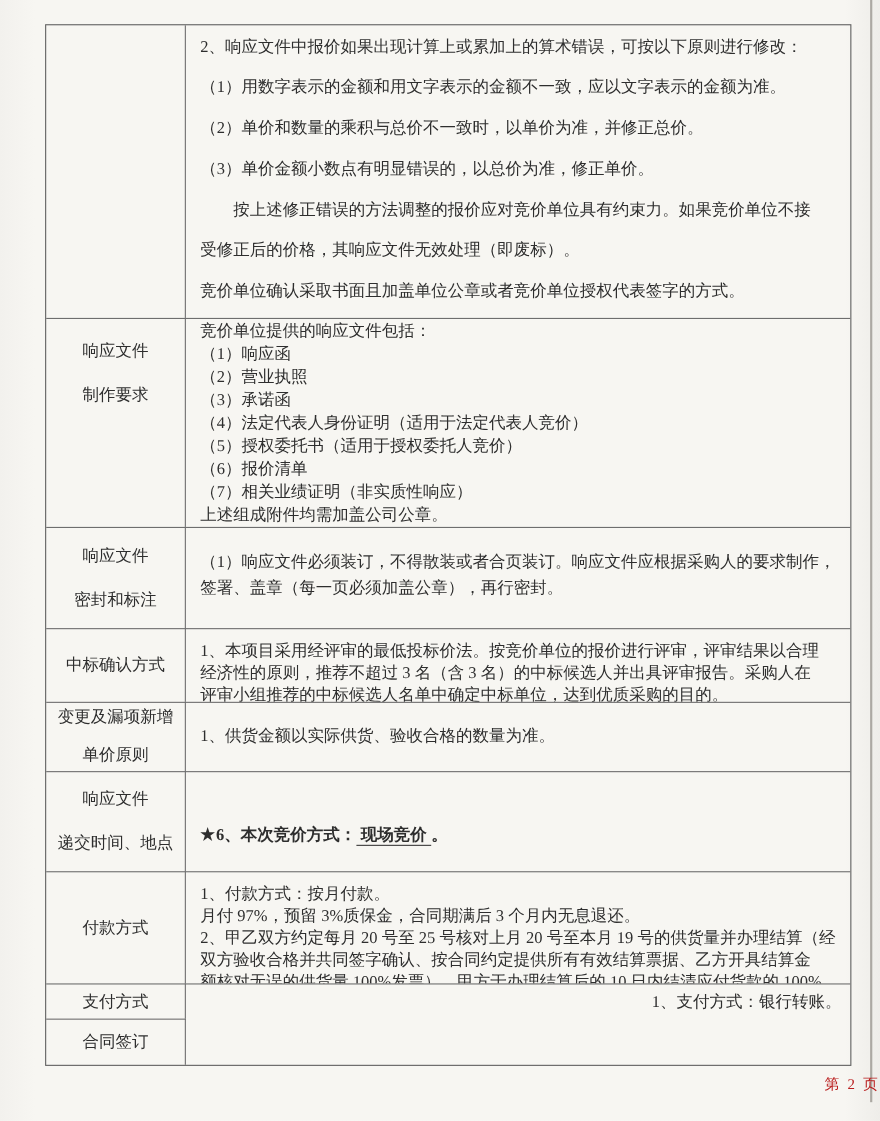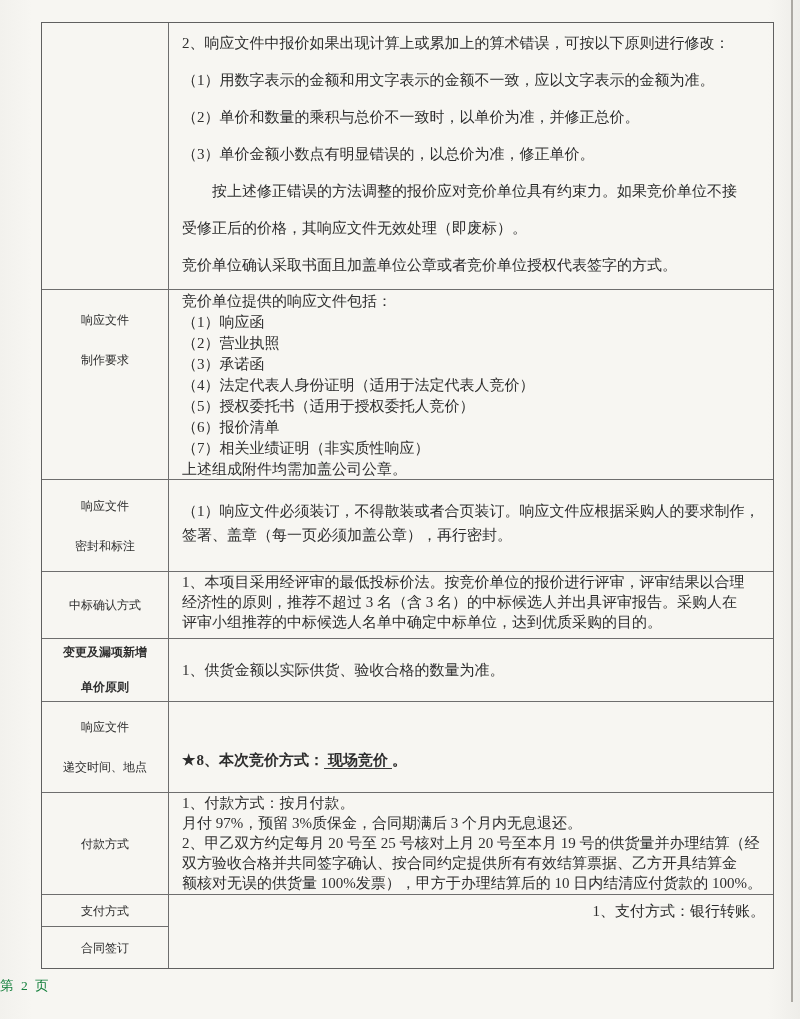--- a/index.html
+++ b/index.html
@@ -20,46 +20,46 @@
     grid-template-columns:127px 1fr;
     grid-template-rows:266px 190px 92px 67px 63px 91px 102px 32px 42px;
     border:1px solid #606060;
     background:transparent;
   }
   .cell { overflow:hidden; }
   .bt { border-top:1px solid #6e6e6e; }
   .cell-label {
     border-right:1px solid #6e6e6e;
     display:flex; align-items:center; justify-content:center;
-    text-align:center; font-size:12px; line-height:40px;
+    text-align:center; font-size:15px; line-height:40px;
     white-space:pre-line;
   }
   .label-top { align-items:flex-start; padding-top:10px; }
-  .lh35 { line-height:35px;font-weight:bold; }
+  .lh35 { line-height:35px; }
   .cell-content {
     padding:2px 8px 0 13px; font-size:15px; white-space:pre-line;
   }
   .lh37 { line-height:37px; }
   .lh21 { line-height:21px; padding-top:1px; }
   .para36 { line-height:24px; margin:0; }
-  .lh20 { line-height:20px; padding-top:0; }
+  .lh20 { line-height:20px; padding-top:10px; }
   .pad8 { padding-top:20px; line-height:22px; }
   .lh22s { line-height:22.5px; }
   .pm { padding-top:5px; line-height:22px;text-align:right; }
   .ct { padding-top:9px; line-height:22px; }
   .u {
     border-bottom:1px solid #3a3a3a;
     padding:0 4px;
   }
   .bold-u { font-weight:bold; }
   .star { letter-spacing:1px; }
   .strong-line { font-weight:600; }
   .page-footer {
     position:absolute; left:0; top:977; width:800px; top:977px;
-    text-align:left; font-size:13.5px; color:#15803d; letter-spacing:2px;
+    text-align:right; font-size:13.5px; color:#b91c1c; letter-spacing:2px;
   }
 </style>
 </head>
 <body>
 
 <div class="scan-edge"></div>
 
 <div class="doc-table">
 
   <div class="cell cell-label"></div>
@@ -97,21 +97,21 @@
 评审小组推荐的中标候选人名单中确定中标单位，达到优质采购的目的。</div>
 
   <div class="cell cell-label lh35 bt">变更及漏项新增
 单价原则</div>
   <div class="cell cell-content pad8 bt">1、供货金额以实际供货、验收合格的数量为准。</div>
 
   <div class="cell cell-label bt">响应文件
 递交时间、地点</div>
   <div class="cell cell-content lh22s bt">
     <div class="strong-line">
-      <span class="star">★</span><span>8、本次竞价方式：</span><span class="u bold-u">现场竞价</span><span>。</span>
+      <span class="star">★</span><span>6、本次竞价方式：</span><span class="u bold-u">现场竞价</span><span>。</span>
     </div>
     
     
     
   </div>
 
   <div class="cell cell-label bt">付款方式</div>
   <div class="cell cell-content lh20 bt">1、付款方式：按月付款。
 月付 97%，预留 3%质保金，合同期满后 3 个月内无息退还。
 2、甲乙双方约定每月 20 号至 25 号核对上月 20 号至本月 19 号的供货量并办理结算（经

